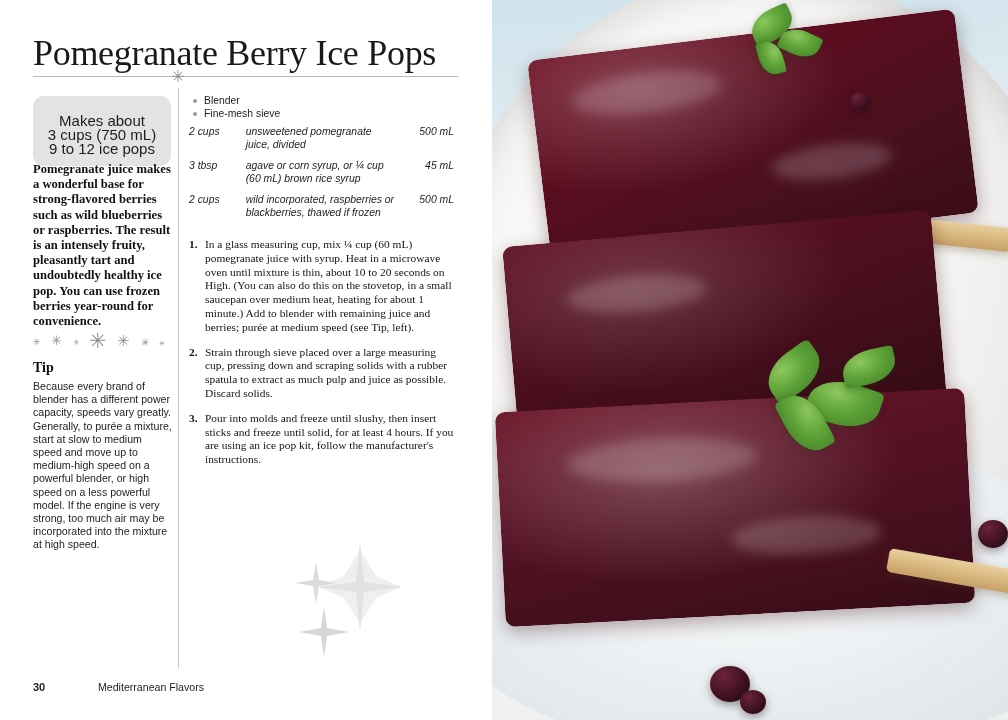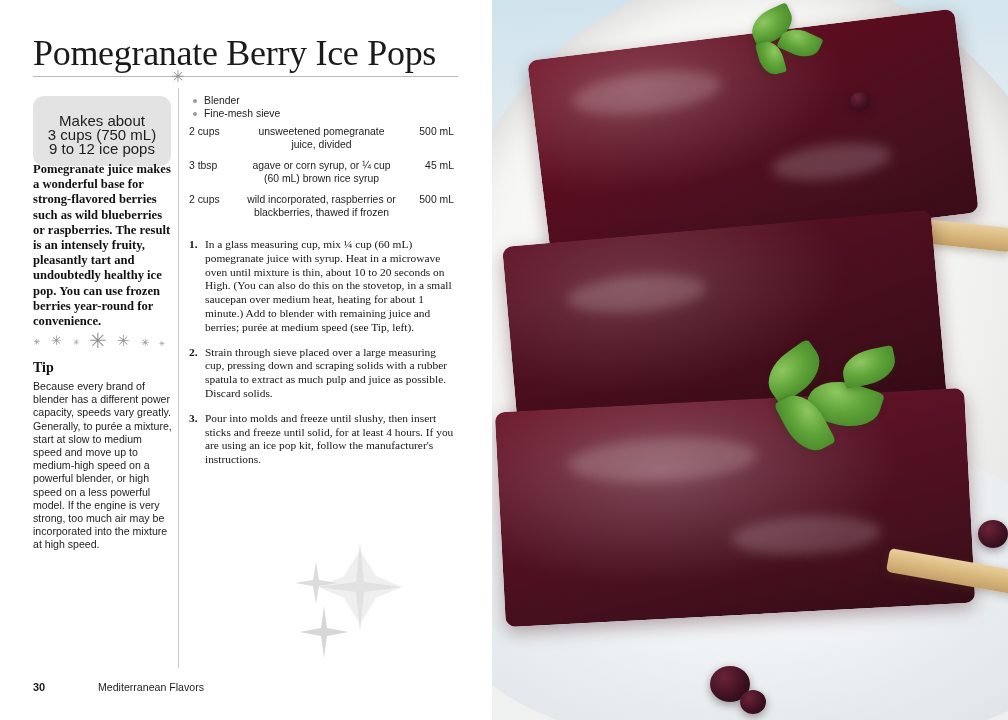--- a/index.html
+++ b/index.html
@@ -164,28 +164,29 @@
   }
 
   .ing-table {
     position: absolute;
     left: 189px;
     top: 126px;
     width: 265px;
     border-collapse: collapse;
     font-size: 10.4px;
     color: #1d1d1d;
+    font-style: italic;
   }
   .ing-table td {
     vertical-align: top;
     padding: 0 0 9px 0;
     line-height: 12.6px;
   }
   .ing-amount { width: 56px; }
-  .ing-name   { width: 150px; text-align: center; }
+  .ing-name   { width: 150px; }
   .ing-metric { width: 56px; text-align: right; white-space: nowrap; }
 
   .steps {
     position: absolute;
     left: 189px;
     top: 238px;
     width: 268px;
     font-family: "Liberation Serif", serif;
     font-size: 11.4px;
     line-height: 13.8px;

